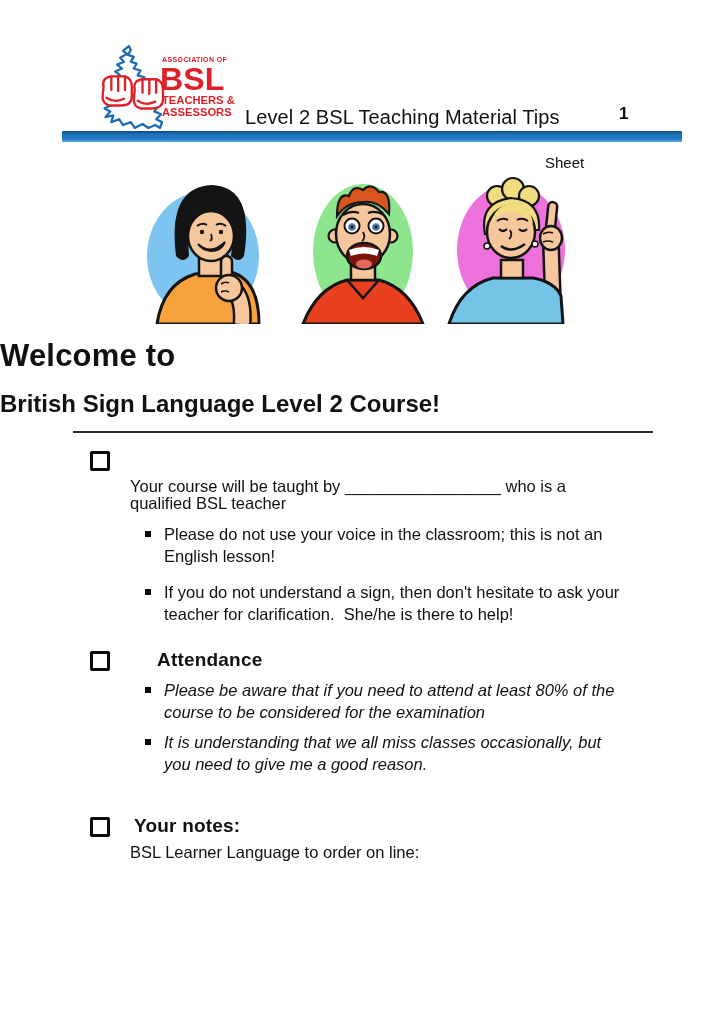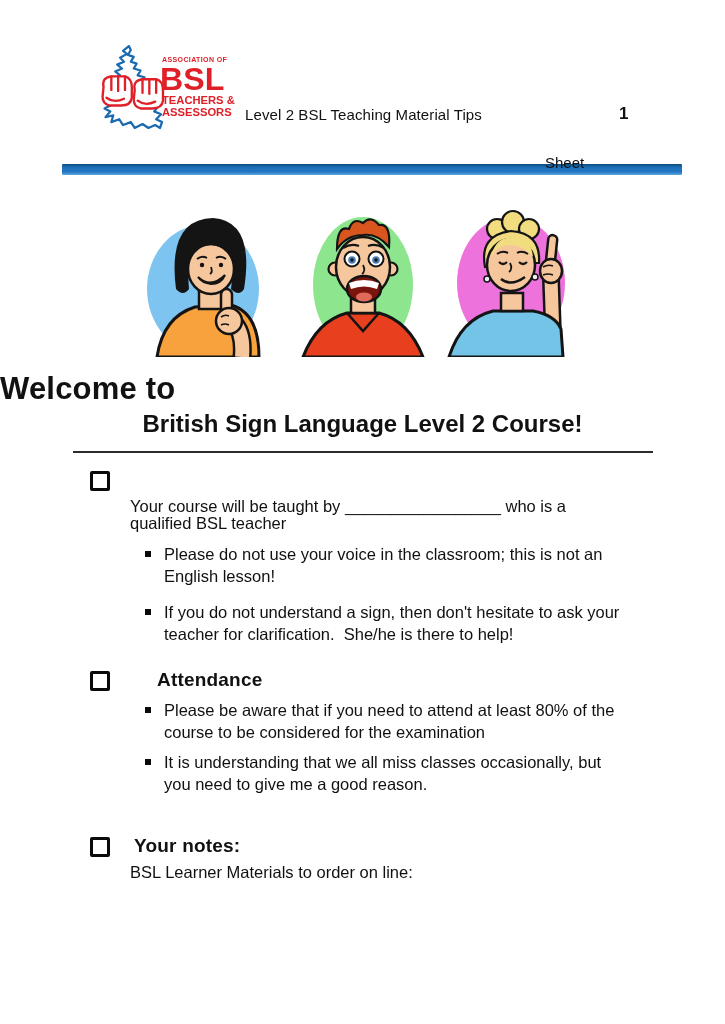--- a/index.html
+++ b/index.html
@@ -1,46 +1,46 @@
 <!DOCTYPE html>
 <html><head>
 <meta charset="utf-8">
 <style>
   html,body{margin:0;padding:0;background:#ffffff;}
   body{font-family:"Liberation Sans", sans-serif; color:#111;}
   .page{position:relative;width:725px;height:1024px;background:#fff;overflow:hidden;}
 
   
-  .header{position:relative;height:164px;padding-left:19px;}
+  .header{position:relative;height:131px;padding-left:19px;}
   .logo-svg{position:absolute;left:86px;top:44px;}
-  .header-title{position:absolute;left:245px;top:106px;font-size:15px;font-weight:500;letter-spacing:.1px;}
+  .header-title{position:absolute;left:245px;top:106px;font-size:20px;font-weight:500;letter-spacing:.1px;}
   .sheet-label{position:absolute;left:545px;top:106px;font-size:15px;font-weight:500;margin-top:48px;}
   .sheet-number{position:absolute;left:619px;top:104px;font-size:17px;font-weight:700;}
   .blue-bar{margin-left:62px;width:620px;height:11px;border-radius:1px;
             background:linear-gradient(#0d4a7a,#1d6fb8 30%,#2277c4 72%,#5ea8dd);}
 
   
   .people{margin-top:30px;display:flex;justify-content:center;gap:16px;}
   .people svg{display:block;}
 
   
   .welcome{margin:14px 0 0 0;text-align:left;font-size:31px;font-weight:700;letter-spacing:.2px;}
-  .subtitle{margin:3px 0 0 0;text-align:center;font-size:24px;font-weight:700;}
+  .subtitle{margin:16px 0 0 0;font-size:24px;font-weight:700;}
   .title-rule{margin:13px auto 0 auto;width:580px;border:0;border-top:2px solid #2b2b2b;}
 
   
   .sections{margin:16px 60px 0 90px;}
   .sec-head{display:flex;align-items:flex-start;gap:24px;}
   .checkbox{flex:none;width:14px;height:14px;border:3px solid #0a0a0a;border-radius:2px;margin-top:2px;background:#fff;}
   .sec-title{font-size:19px;font-weight:700;letter-spacing:.2px;}
   .sec-body{margin:7px 0 0 40px;width:500px;font-size:16.5px;line-height:17px;}
   .bullets{margin:11px 0 0 55px;padding:0;list-style:none;}
   .bullets li{display:flex;gap:13px;width:478px;font-size:16.5px;line-height:22px;}
   .bullets .sq{flex:none;width:6px;height:6px;background:#0a0a0a;margin-top:8px;}
-  .mt14{margin-top:14px;} .mt8{margin-top:8px;}
+  .mt14{margin-top:14px;} .mt8{margin-top:8px;font-style:italic;}
   .sec2{margin-top:20px;} .sec3{margin-top:24px;gap:47px;} .sec4{margin-top:40px;}
 </style>
 </head>
 <body>
 
 <div class="page">
 
   <div class="header">
     <svg class="logo-svg" width="152" height="88" viewBox="0 0 156 90">
 
@@ -177,16 +177,16 @@
       <li class="mt8">
         <span class="sq"></span>
         <span>It is understanding that we all miss classes occasionally, but you need to give me a good reason.</span>
       </li>
     </ul>
 
     <div class="sec-head sec4">
       <div class="checkbox"></div>
       <div class="sec-title">Your notes:</div>
     </div>
-    <div class="sec-body">BSL Learner Materials to order on line:</div>
+    <div class="sec-body">BSL Learner Language to order on line:</div>
 
   </div>
 </div>
 
 </body></html>

